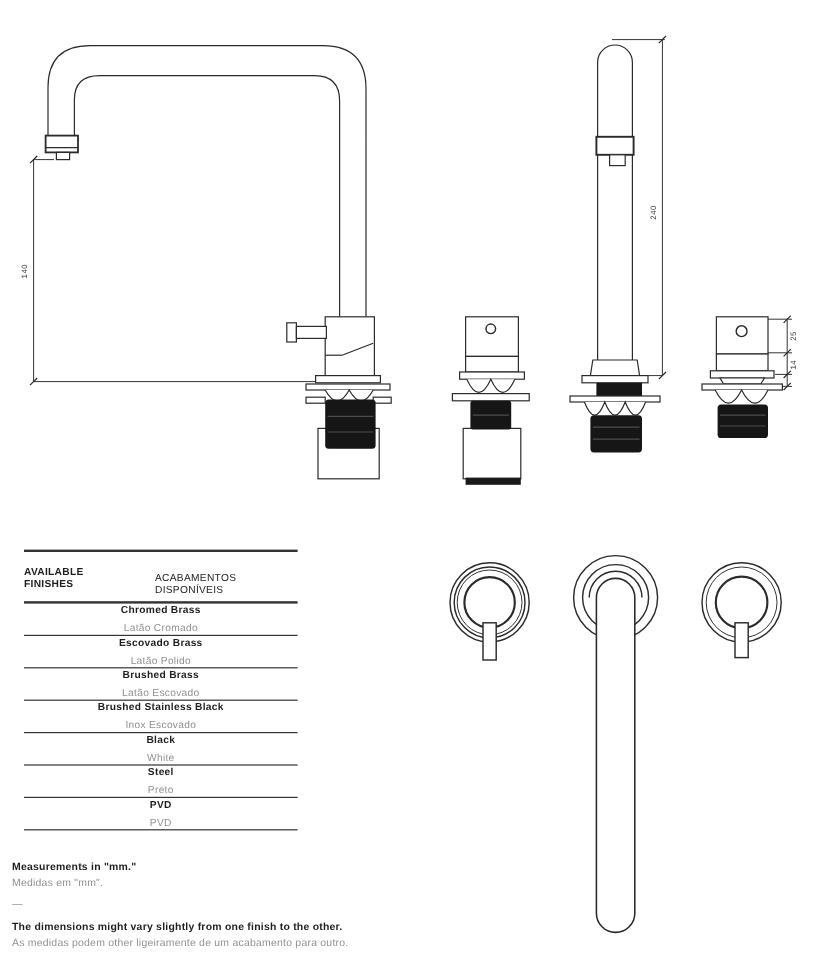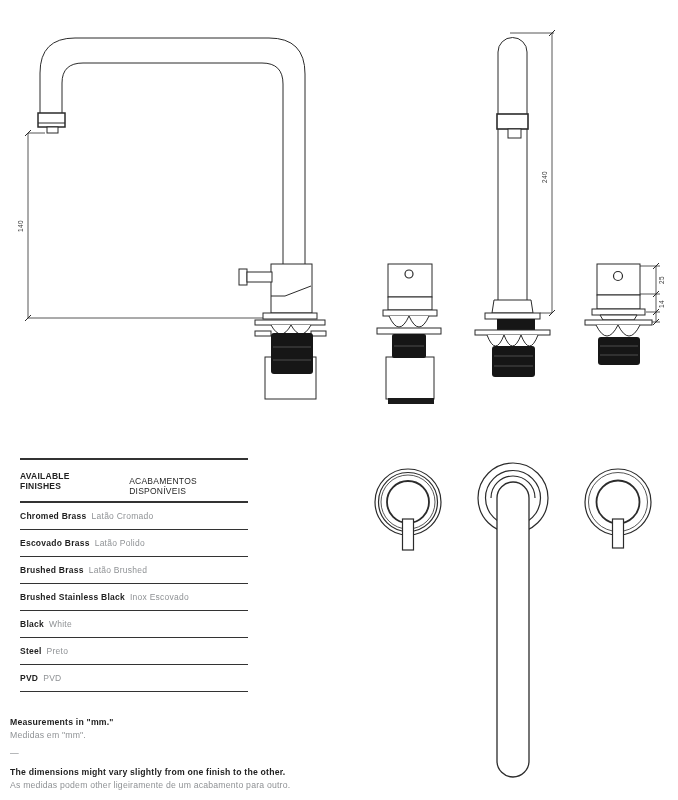--- a/index.html
+++ b/index.html
@@ -16,20 +16,21 @@
   }
   .t-header{
     height:41px;display:flex;align-items:center;gap:22px;
     border-bottom:2px solid #333;
   }
   .t-header .en{font-weight:bold;color:#1f1f1f;}
   .t-header .pt{font-weight:normal;color:#1f1f1f;margin-top:10px;}
   .t-row{
     height:26px;display:flex;align-items:center;gap:5px;
     border-bottom:1.5px solid #333;
+    flex-direction:column;
   }
   .t-row .en{font-weight:bold;color:#1f1f1f;white-space:nowrap;}
   .t-row .pt{color:#8f9295;white-space:nowrap;}
   
   .notes{position:absolute;left:10px;top:716px;width:330px;font-size:8.7px;letter-spacing:.2px;}
   .notes p{margin:0;line-height:13px;}
   .notes .bold{font-weight:bold;color:#1f1f1f;}
   .notes .gray{color:#8f9295;}
   .notes .dash{margin:5px 0 6px 0;}
   
@@ -159,21 +160,21 @@
     <div class="t-row">
       <span class="en">Chromed Brass</span>
       <span class="pt">Latão Cromado</span>
     </div>
     <div class="t-row">
       <span class="en">Escovado Brass</span>
       <span class="pt">Latão Polido</span>
     </div>
     <div class="t-row">
       <span class="en">Brushed Brass</span>
-      <span class="pt">Latão Brushed</span>
+      <span class="pt">Latão Escovado</span>
     </div>
     <div class="t-row">
       <span class="en">Brushed Stainless Black</span>
       <span class="pt">Inox Escovado</span>
     </div>
     <div class="t-row">
       <span class="en">Black</span>
       <span class="pt">White</span>
     </div>
     <div class="t-row">

